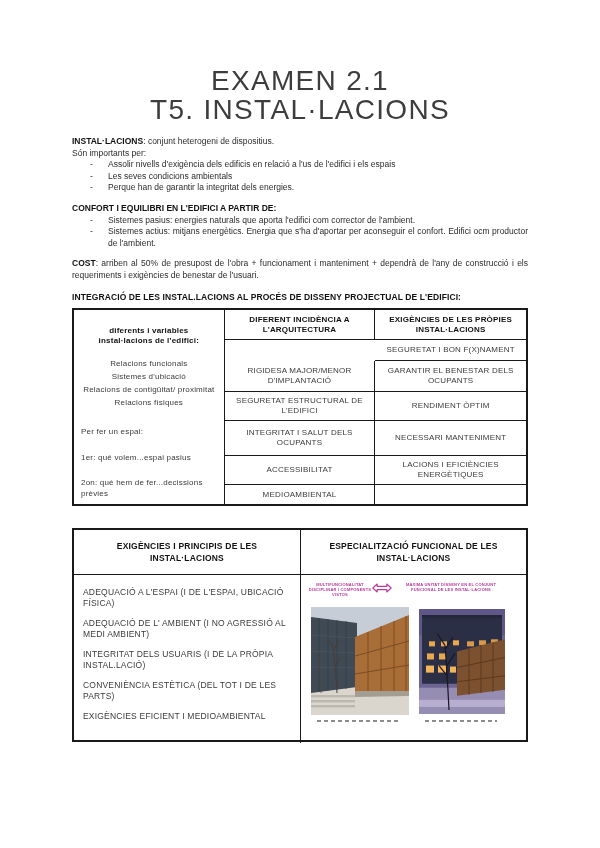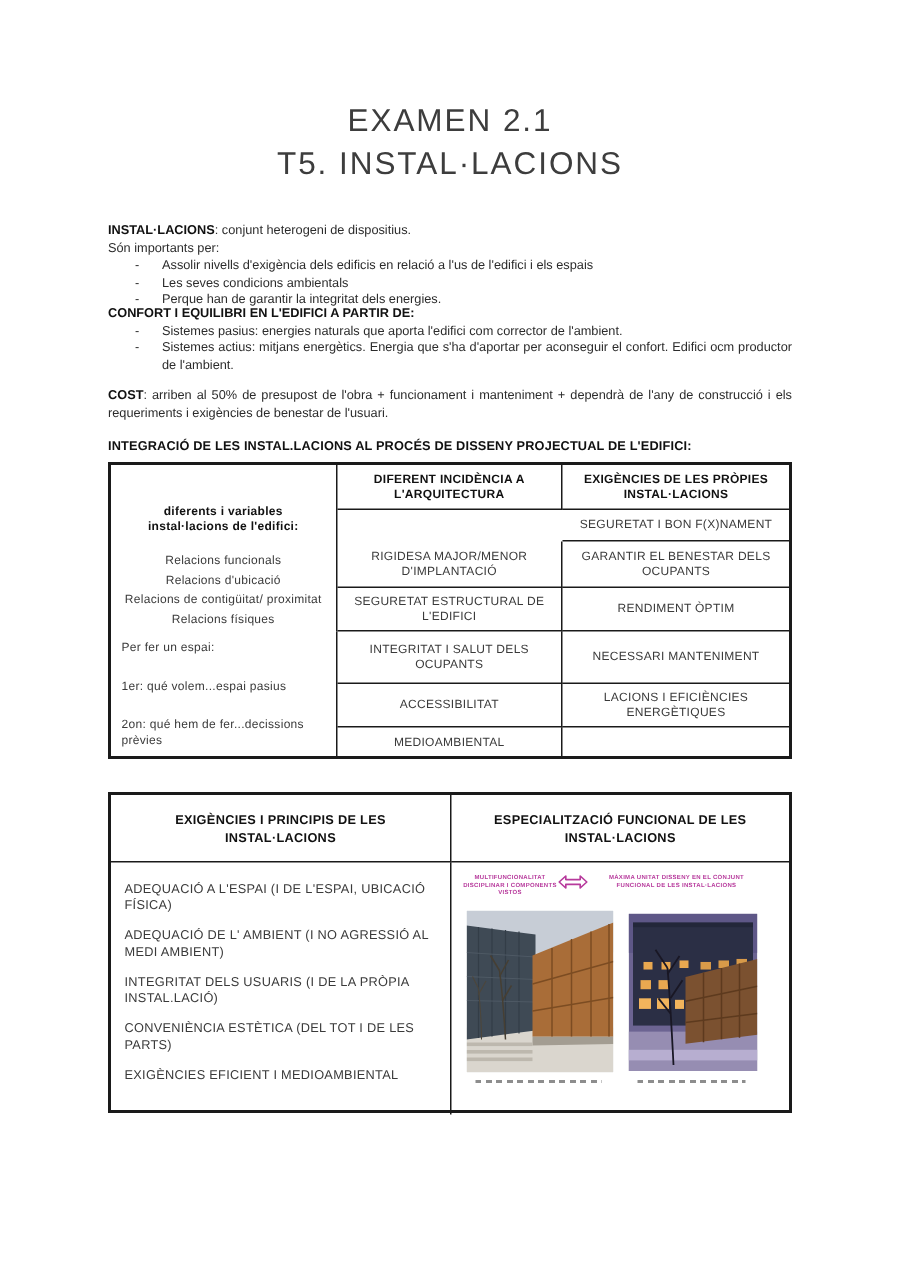--- a/index.html
+++ b/index.html
@@ -3,21 +3,21 @@
 <meta charset="utf-8">
 <style>
   html,body { margin:0; padding:0; background:#ffffff; }
   .page {
     position:relative; width:600px; height:848px; background:#ffffff;
     font-family:"Liberation Sans", sans-serif; color:#2b2b2b; overflow:hidden;
   }
   
   .title-block {
     position:absolute; top:66px; left:0; right:0; text-align:center;
-    font-size:21px; line-height:29px; letter-spacing:1.3px;
+    font-size:28px; line-height:29px; letter-spacing:1.3px;
     color:#3d3d3d; font-weight:500;
   }
   
   .sec { position:absolute; left:72px; width:456px; font-size:8.5px; line-height:11.5px; }
   .p { margin:0; }
   .b { font-weight:bold; color:#111; }
   .just { text-align:justify; }
   .bullet { position:relative; padding-left:36px; }
   .bullet .dash { position:absolute; left:18px; top:0; }
   .heading { font-weight:bold; color:#111; }
@@ -30,21 +30,21 @@
     grid-template-rows:30px 21px 31px 29px 35px 29px 1fr;
     font-size:8px; line-height:10px; color:#3a3a3a; letter-spacing:0.2px;
   }
   .cell {
     box-sizing:border-box; display:flex; flex-direction:column;
     align-items:center; justify-content:center; text-align:center; padding:2px 7px;
   }
   .br { border-right:1.5px solid #1a1a1a; }
   .bb { border-bottom:1.5px solid #1a1a1a; }
   .thead { font-weight:bold; color:#111; }
-  .cA { grid-column:1; grid-row:1/5; justify-content:flex-end; padding-top:5px; }
+  .cA { grid-column:1; grid-row:1/5; justify-content:center; padding-top:5px; }
   .cA .list { margin-top:11px; line-height:13px; font-weight:normal; color:#3a3a3a; }
   .cB { grid-column:1; grid-row:5/8; align-items:flex-start; justify-content:space-between; text-align:left; padding:5px 7px; line-height:11px; }
   
   .tbl2 {
     position:absolute; left:72px; top:528px; width:456px; height:214px;
     box-sizing:border-box; border:2px solid #1a1a1a;
     display:grid; grid-template-columns:227px 1fr; grid-template-rows:45px 1fr;
     font-size:8.5px; color:#3a3a3a;
   }
   .t2h { font-weight:bold; color:#111; letter-spacing:0.2px; line-height:12px; }
@@ -66,21 +66,21 @@
 </head>
 <body>
 
 <div class="page">
 
   <div class="title-block">
     <div>EXAMEN 2.1</div>
     <div>T5. INSTAL·LACIONS</div>
   </div>
 
-  <div class="sec" style="top:148px">
+  <div class="sec" style="top:136px">
     <div class="p"><span class="b">INSTAL·LACIONS</span><span>: conjunt heterogeni de dispositius.</span></div>
     <div class="p">Són importants per:</div>
     <div class="bullet"><span class="dash">-</span><span>Assolir nivells d'exigència dels edificis en relació a l'us de l'edifici i els espais</span></div>
     <div class="bullet"><span class="dash">-</span><span>Les seves condicions ambientals</span></div>
     <div class="bullet"><span class="dash">-</span><span>Perque han de garantir la integritat dels energies.</span></div>
   </div>
 
   <div class="sec" style="top:203px">
     <div class="p heading">CONFORT I EQUILIBRI EN L'EDIFICI A PARTIR DE:</div>
     <div class="bullet"><span class="dash">-</span><span>Sistemes pasius: energies naturals que aporta l'edifici com corrector de l'ambient.</span></div>
@@ -91,21 +91,21 @@
     <span class="b">COST</span><span>: arriben al 50% de presupost de l'obra + funcionament i manteniment + dependrà de l'any de construcció i els requeriments i exigències de benestar de l'usuari.</span>
   </div>
 
   <div class="t1cap">INTEGRACIÓ DE LES INSTAL.LACIONS AL PROCÉS DE DISSENY PROJECTUAL DE L'EDIFICI:</div>
 
   <div class="tbl1">
     <div class="cell br cA">
       <div class="thead">diferents i variables instal·lacions de l'edifici:</div>
       <div class="list">
         <div>Relacions funcionals</div>
-        <div>Relacions d'ubicació</div>
+        <div>Sistemes d'ubicació</div>
         <div>Relacions de contigüitat/ proximitat</div>
         <div>Relacions físiques</div>
       </div>
     </div>
     <div class="cell br bb thead" style="grid-column:2;grid-row:1">DIFERENT INCIDÈNCIA A L'ARQUITECTURA</div>
     <div class="cell bb thead" style="grid-column:3;grid-row:1">EXIGÈNCIES DE LES PRÒPIES INSTAL·LACIONS</div>
 
     <div class="cell bb" style="grid-column:3;grid-row:2">SEGURETAT I BON F(X)NAMENT</div>
     <div class="cell br bb" style="grid-column:2;grid-row:3">RIGIDESA MAJOR/MENOR D'IMPLANTACIÓ</div>
     <div class="cell bb" style="grid-column:3;grid-row:3">GARANTIR EL BENESTAR DELS OCUPANTS</div>

